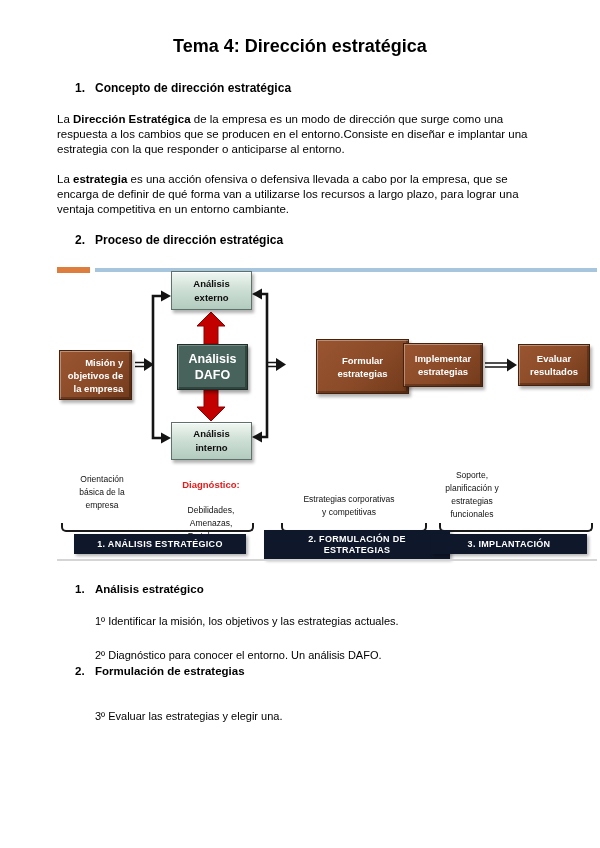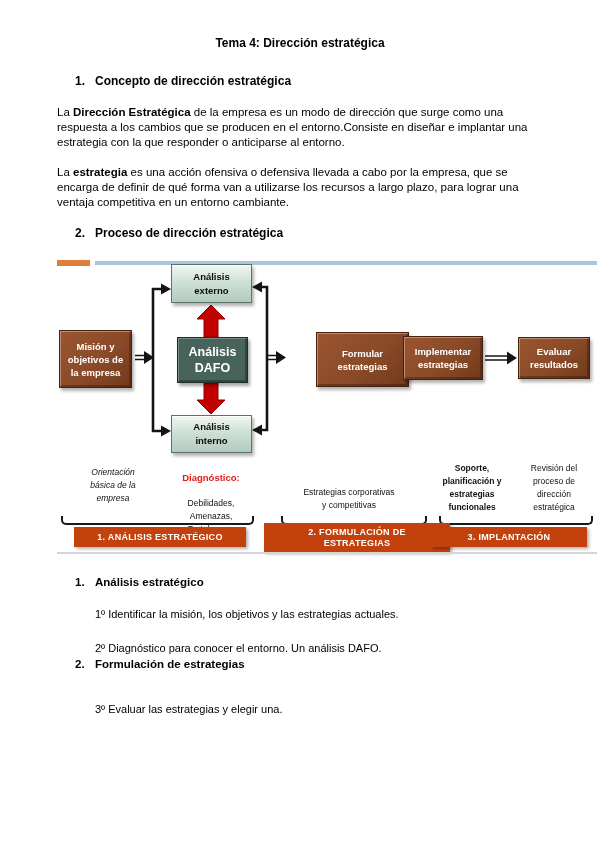--- a/index.html
+++ b/index.html
@@ -1,21 +1,21 @@
 <!DOCTYPE html>
 <html><head>
 <meta charset="utf-8">
 <style>
   html,body{margin:0;padding:0;background:#fff;}
   .page{
     position:relative; width:600px; height:848px; background:#ffffff;
     font-family:"Liberation Sans", sans-serif; color:#000; overflow:hidden;
     box-sizing:border-box; padding:0 57px;
   }
-  .doc-title{ margin:36px 0 0 0; text-align:center; font-size:12px; font-weight:bold; }
+  .doc-title{ margin:36px 0 0 0; text-align:center; font-size:18px; font-weight:bold; }
   .section-heading{ display:flex; margin-top:24px; padding-left:18px; font-size:12px; font-weight:bold; }
   .section-heading .num{ width:20px; flex:0 0 20px; }
   .body-text{ margin:17px 0 0 0; font-size:11.5px; line-height:15px; }
   .body-text.second{ margin-top:15px; }
   .body-text b{ font-weight:bold; }
 
   
   .diagram{ position:relative; width:540px; height:302px; margin:14px 0 0 0; }
   .rule-orange{ position:absolute; left:0; top:6px; width:33px; height:6px; background:#dd7e3f; }
   .rule-blue{ position:absolute; left:38px; top:7px; width:502px; height:4px; background:#a8c5de; }
@@ -32,50 +32,50 @@
   }
   .box-light{
     background:linear-gradient(#f0f7f2 0%, #cfe0d6 45%, #b2cbbf 100%);
     border:1px solid #5f726a; color:#0c0c0c; font-size:9.5px; line-height:14px;
     box-shadow:inset 0 1px 0 #fff, 2px 3px 3px rgba(0,0,0,.3);
   }
   .box-dark{
     background:#47635b; border:1px solid #1f2e28; color:#fff; font-size:12.5px; line-height:16px;
     box-shadow:inset 1px 1px 0 rgba(255,255,255,.25), inset -2px -2px 0 rgba(0,0,0,.3), 2px 3px 3px rgba(0,0,0,.35);
   }
-  .pos-mission  { left:2px;   top:76px;  width:73px; height:58px; }
+  .pos-mission  { left:2px;   top:89px;  width:73px; height:50px;text-align:right; }
   .pos-external { left:114px; top:10px;  width:81px; height:39px; }
   .pos-dafo     { left:120px; top:83px;  width:71px; height:46px; }
   .pos-internal { left:114px; top:161px; width:81px; height:38px; }
   .pos-formulate{ left:230px; top:78px;  width:93px; height:55px;margin-left:29px; }
   .pos-implement{ left:346px; top:82px;  width:80px; height:44px; }
   .pos-evaluate { left:461px; top:83px;  width:72px; height:42px; }
 
   .caption{
     position:absolute; text-align:center; white-space:pre-line;
     font-size:8.5px; line-height:13px; color:#111;
   }
-  .cap-orientation{ left:14px;   top:212px; width:84px;font-style:italic;  }
+  .cap-orientation{ left:3px;   top:212px; width:84px;  }
   .cap-diagnostic { left:104px; top:204px; width:100px; }
   .diag-title{ color:#e31b1b; font-weight:bold; font-size:9.5px; line-height:13px; }
   .cap-corporate  { left:222px; top:232px; width:140px; }
-  .cap-support    { left:373px; top:208px; width:84px;font-weight:bold;  }
+  .cap-support    { left:373px; top:208px; width:84px;  }
   .cap-review     { left:458px; top:208px; width:78px;  }
 
   .bracket{
     position:absolute; height:9px; box-sizing:border-box;
     border:2.5px solid #1a1a1a; border-top:none; border-radius:0 0 5px 5px;
   }
   .bracket-1{ left:4px;   top:262px; width:193px; }
   .bracket-2{ left:224px; top:262px; width:146px; }
   .bracket-3{ left:382px; top:262px; width:154px; }
 
   .phase-bar{
     position:absolute; display:flex; align-items:center; justify-content:center;
-    background:#c2410c; color:#fff; font-weight:bold; font-size:9px; line-height:11px;
+    background:#0f172a; color:#fff; font-weight:bold; font-size:9px; line-height:11px;
     text-align:center; white-space:pre-line; letter-spacing:.3px;
     box-shadow:2px 2px 3px rgba(0,0,0,.3);
   }
   .phase-1{ left:17px;  top:273px; width:172px; height:20px; }
   .phase-2{ left:207px; top:269px; width:186px; height:29px; }
   .phase-3{ left:374px; top:273px; width:156px; height:20px; }
   .diagram-baseline{ position:absolute; left:0; top:298px; width:540px; height:2px; background:#d5d5d5; }
 
   
   .outline-heading{ display:flex; margin-top:20px; padding-left:18px; font-size:11.5px; font-weight:bold; }
@@ -177,24 +177,20 @@
 Amenazas,
 Fortalezas y
 Oportunidades</div>
     </div>
     <div class="caption cap-corporate">Estrategias corporativas
 y  competitivas</div>
     <div class="caption cap-support">Soporte,
 planificación y
 estrategias
 funcionales</div>
-    <div class="caption cap-review">Revisión del
-proceso de
-dirección
-estratégica</div>
 
     <div class="bracket bracket-1"></div>
     <div class="bracket bracket-2"></div>
     <div class="bracket bracket-3"></div>
 
     <div class="phase-bar phase-1">1. ANÁLISIS ESTRATÉGICO</div>
     <div class="phase-bar phase-2">2. FORMULACIÓN DE
 ESTRATEGIAS</div>
     <div class="phase-bar phase-3">3. IMPLANTACIÓN</div>
 

